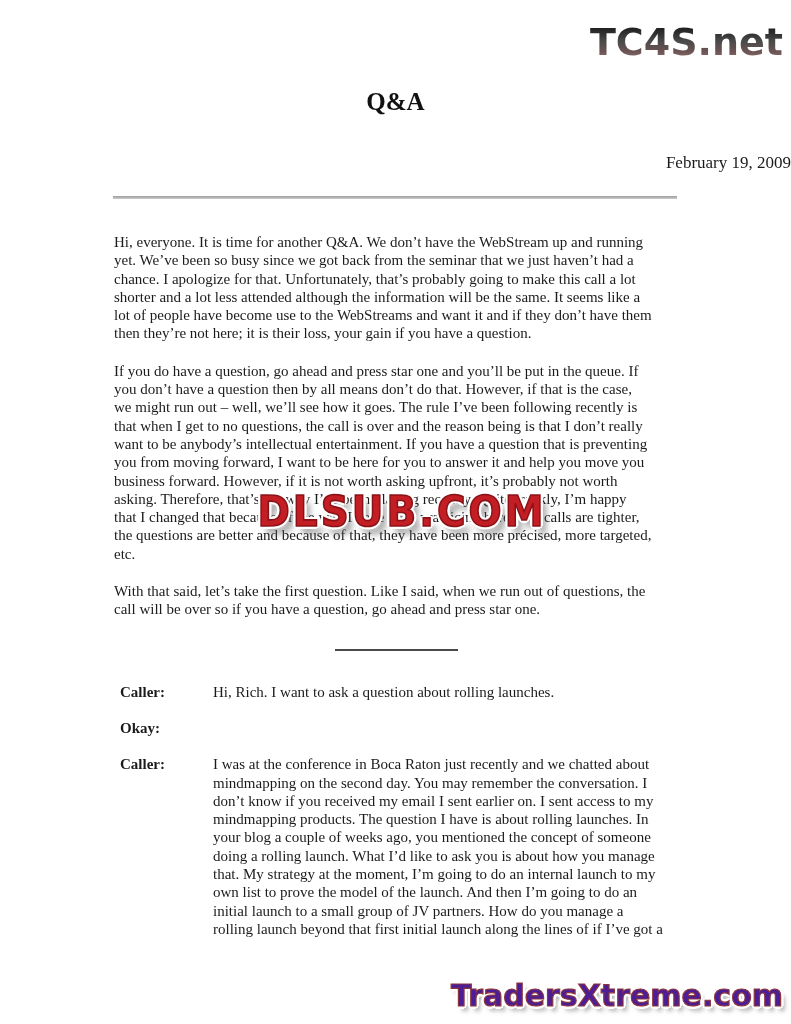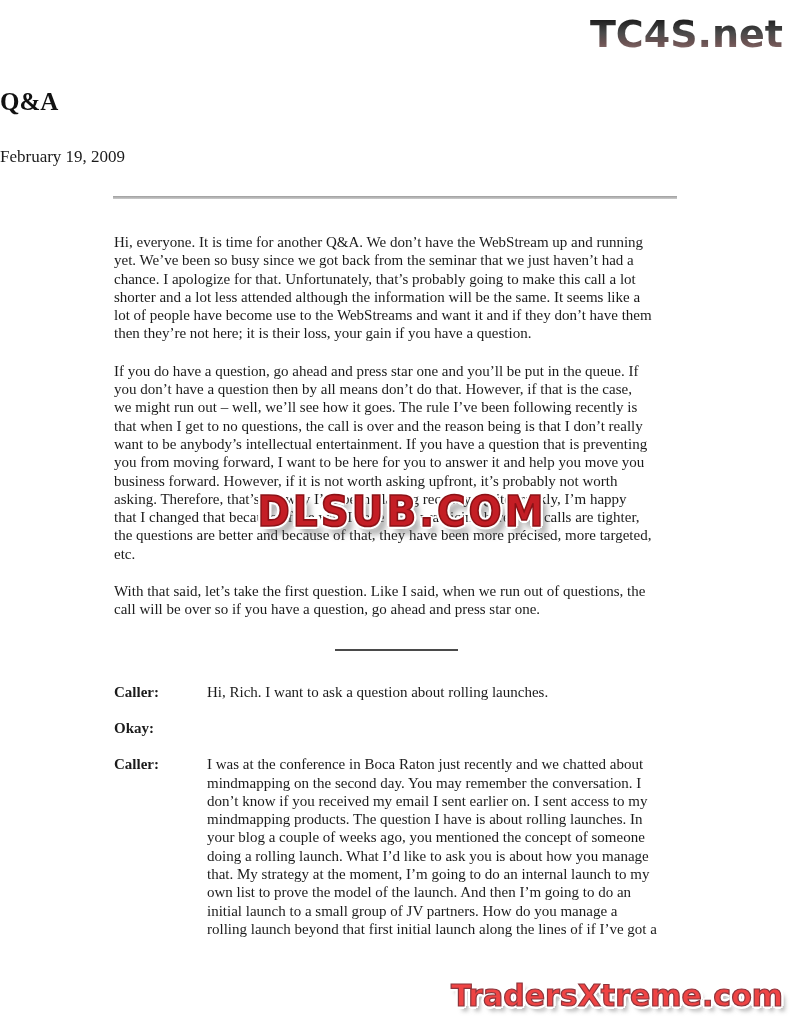--- a/index.html
+++ b/index.html
@@ -7,36 +7,36 @@
     position:relative;
     width:791px;height:1024px;
     background:#ffffff;
     overflow:hidden;
     font-family:"Liberation Serif", serif;
     color:#1b1b1b;
   }
 
   
   .top-logo{
-    position:absolute; top:12px; right:8px;
+    position:absolute; top:20px; right:8px;
     font-family:"DejaVu Sans", sans-serif;
     font-weight:900; font-size:38px; letter-spacing:0px;
     background:linear-gradient(#1f1f1f 18%, #4a4a4a 48%, #6d5454 72%, #9b7c7c 95%);
     -webkit-background-clip:text; background-clip:text;
     color:transparent;
   }
 
   .title{
     position:absolute; top:88px; left:0; width:791px;
-    margin:0; 
+    margin:0; text-align:center;
     font-size:25px; font-weight:bold; color:#111;
   }
   .date{
-    position:absolute; top:147px; left:0; width:791px;
-    text-align:left; font-size:17px;
+    position:absolute; top:153px; left:0; width:791px;
+    text-align:right; font-size:17px;
   }
 
   .rule{
     position:absolute; top:196px; left:113px; width:564px;
     height:3px; border:none; margin:0;
     background:linear-gradient(#9e9e9e,#cccccc);
   }
 
   .body{
     position:absolute; top:229px; left:114px; width:610px;
@@ -46,21 +46,21 @@
     margin:4px 0 19px 0;
     white-space:pre-line;
     width:600px;
   }
 
   .sep{
     width:123px; height:2px; background:#4a4a4a;
     margin:30px 0 32px 221px;
   }
 
-  .dlg-row{display:flex; margin:0 0 18px 0;}
+  .dlg-row{display:flex; margin:0 0 18px 6px;}
   .speaker{
     flex:0 0 93px;
     font-weight:bold;
   }
   .dlg-text{
     width:505px;
     white-space:pre-line;
   }
 
   
@@ -77,21 +77,21 @@
       -2px -2px 0 #ffffff, 2px -2px 0 #ffffff, -2px 2px 0 #ffffff, 2px 2px 0 #ffffff,
       6px 7px 6px rgba(90,90,90,0.55);
     white-space:nowrap;
   }
 
   
   .bottom-logo{
     position:absolute; top:978px; right:8px;
     font-family:"DejaVu Sans", sans-serif;
     font-weight:bold; font-size:30px; letter-spacing:0px;
-    color:#ef4444;
+    color:#4c1d95;
     -webkit-text-stroke:1.2px #8c343b;
     text-shadow:
       -3px 0 0 #ffffff, 3px 0 0 #ffffff, 0 -3px 0 #ffffff, 0 3px 0 #ffffff,
       -2px -2px 0 #ffffff, 2px -2px 0 #ffffff, -2px 2px 0 #ffffff, 2px 2px 0 #ffffff,
       4px 5px 4px rgba(120,120,120,0.6);
     white-space:nowrap;
   }
 </style>
 </head>
 <body>

